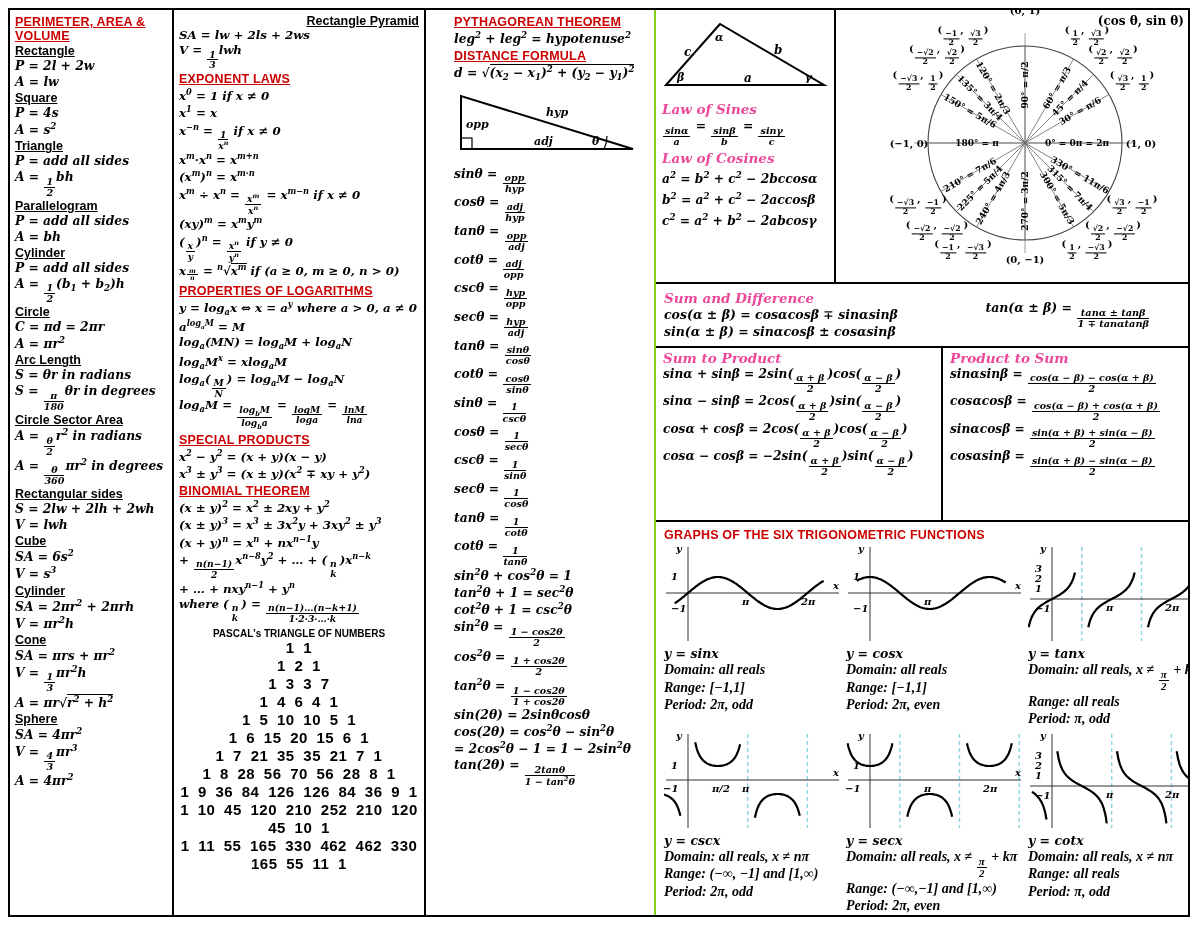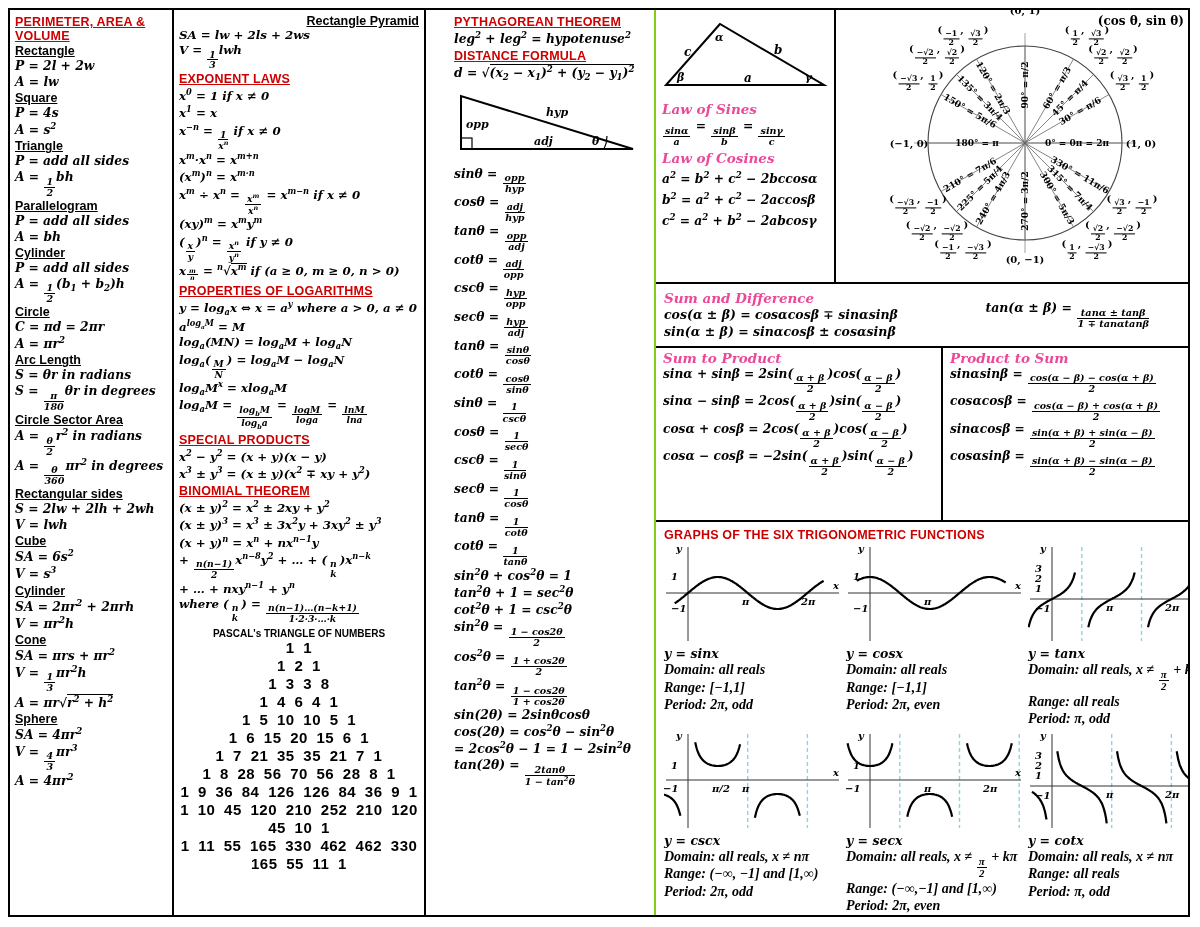--- a/index.html
+++ b/index.html
@@ -169,25 +169,25 @@
             <span>y<sup>n</sup></span>
           </span> if y ≠ 0</div>
         <div class="b-f">x<sup><span class="fr">
               <span>m</span>
               <span>n</span>
             </span></sup> = <sup>n</sup><span class="sq">√<span class="ov">x<sup>m</sup></span></span> if (a ≥ 0, m ≥ 0, n &gt; 0)</div>
         <div class="b-rh">PROPERTIES OF LOGARITHMS</div>
         <div class="b-f">y = log<sub>a</sub>x ⇔ x = a<sup>y</sup> where a &gt; 0, a ≠ 0</div>
         <div class="b-f">a<sup>log<sub>a</sub>M</sup> = M</div>
         <div class="b-f">log<sub>a</sub>(MN) = log<sub>a</sub>M + log<sub>a</sub>N</div>
+        <div class="b-f">log<sub>a</sub>M<sup>x</sup> = xlog<sub>a</sub>M</div>
         <div class="b-f">log<sub>a</sub>(<span class="fr">
             <span>M</span>
             <span>N</span>
           </span>) = log<sub>a</sub>M − log<sub>a</sub>N</div>
-        <div class="b-f">log<sub>a</sub>M<sup>x</sup> = xlog<sub>a</sub>M</div>
         <div class="b-f">log<sub>a</sub>M = <span class="fr">
             <span>log<sub>b</sub>M</span>
             <span>log<sub>b</sub>a</span>
           </span> = <span class="fr">
             <span>logM</span>
             <span>loga</span>
           </span> = <span class="fr">
             <span>lnM</span>
             <span>lna</span>
           </span></div>
@@ -209,21 +209,21 @@
         <div class="b-f">where (<span class="fr nb">
             <span>n</span>
             <span>k</span>
           </span>) = <span class="fr">
             <span>n(n−1)…(n−k+1)</span>
             <span>1·2·3·…·k</span>
           </span></div>
         <div class="b-cap">PASCAL's TRIANGLE OF NUMBERS</div>
         <div class="b-p">1 1</div>
         <div class="b-p">1 2 1</div>
-        <div class="b-p">1 3 3 8</div>
+        <div class="b-p">1 3 3 7</div>
         <div class="b-p">1 4 6 4 1</div>
         <div class="b-p">1 5 10 10 5 1</div>
         <div class="b-p">1 6 15 20 15 6 1</div>
         <div class="b-p">1 7 21 35 35 21 7 1</div>
         <div class="b-p">1 8 28 56 70 56 28 8 1</div>
         <div class="b-p">1 9 36 84 126 126 84 36 9 1</div>
         <div class="b-p">1 10 45 120 210 252 210 120 45 10 1</div>
         <div class="b-p">1 11 55 165 330 462 462 330 165 55 11 1</div>
       </div>
   </div>

